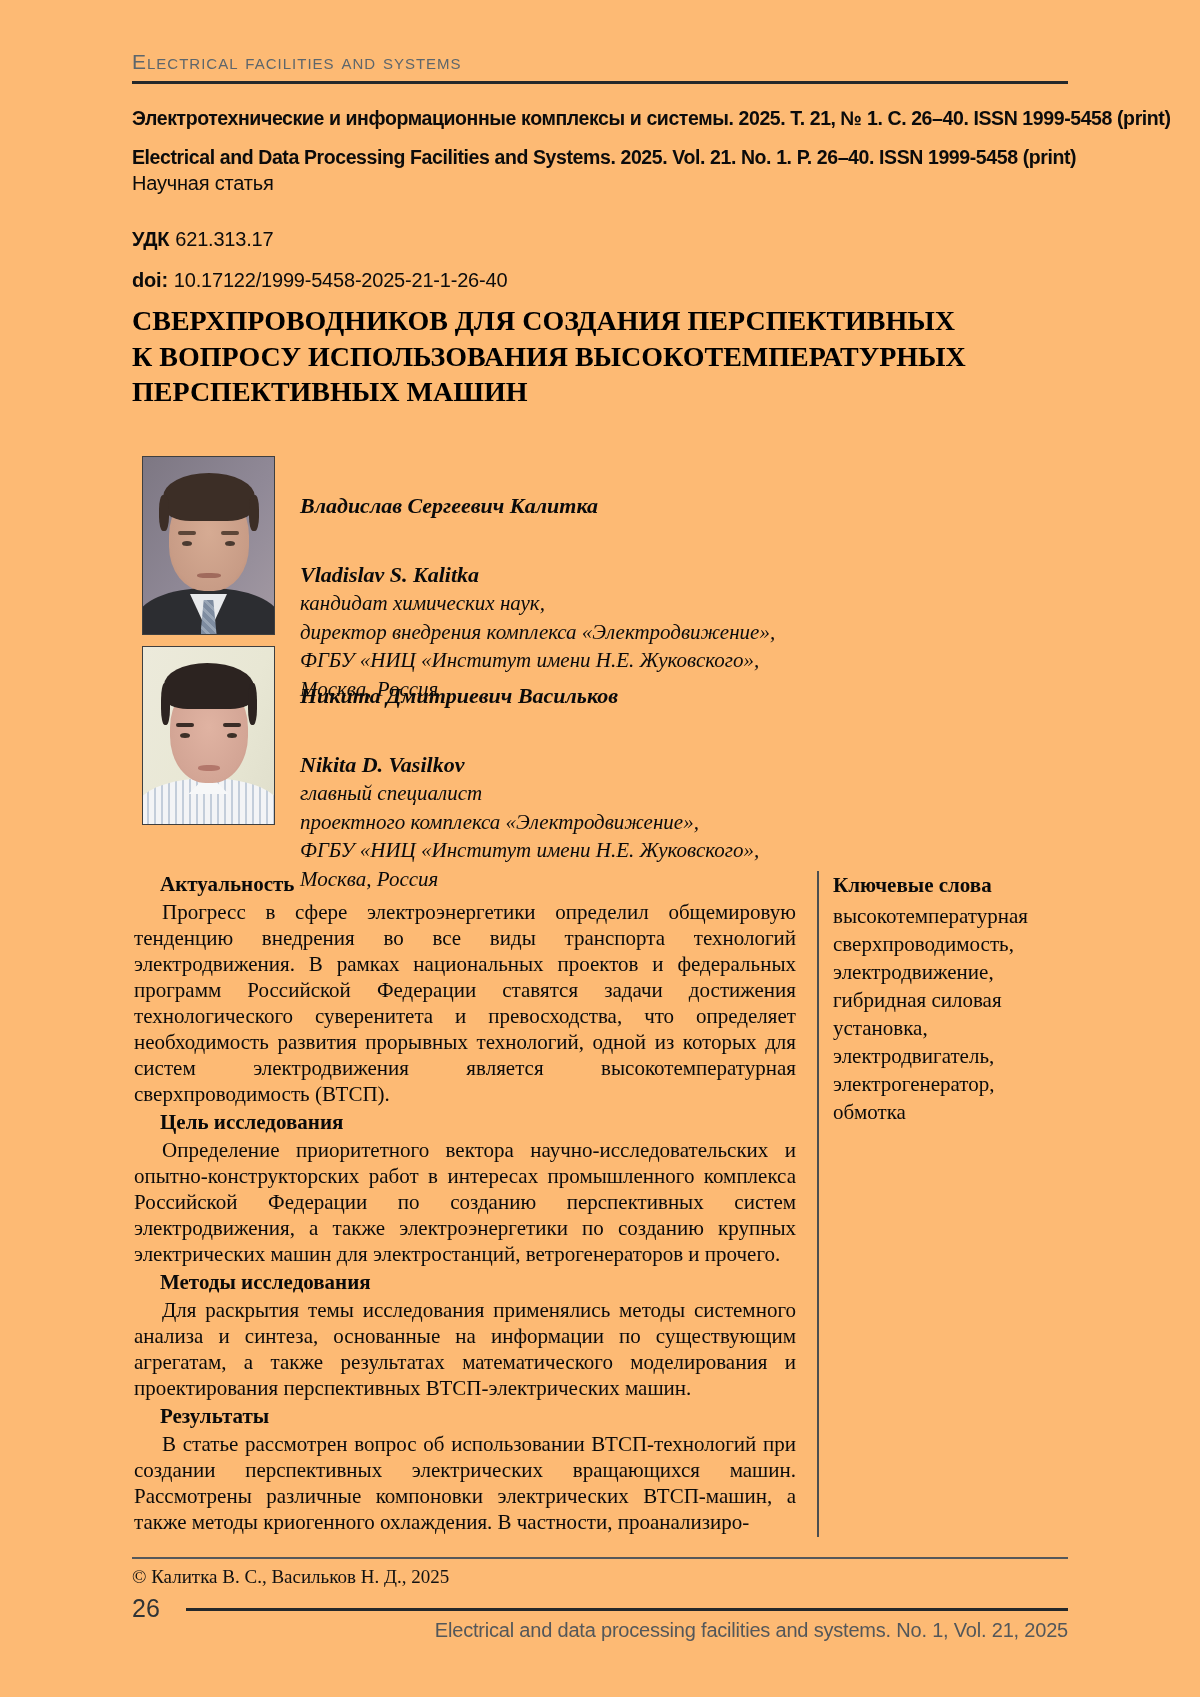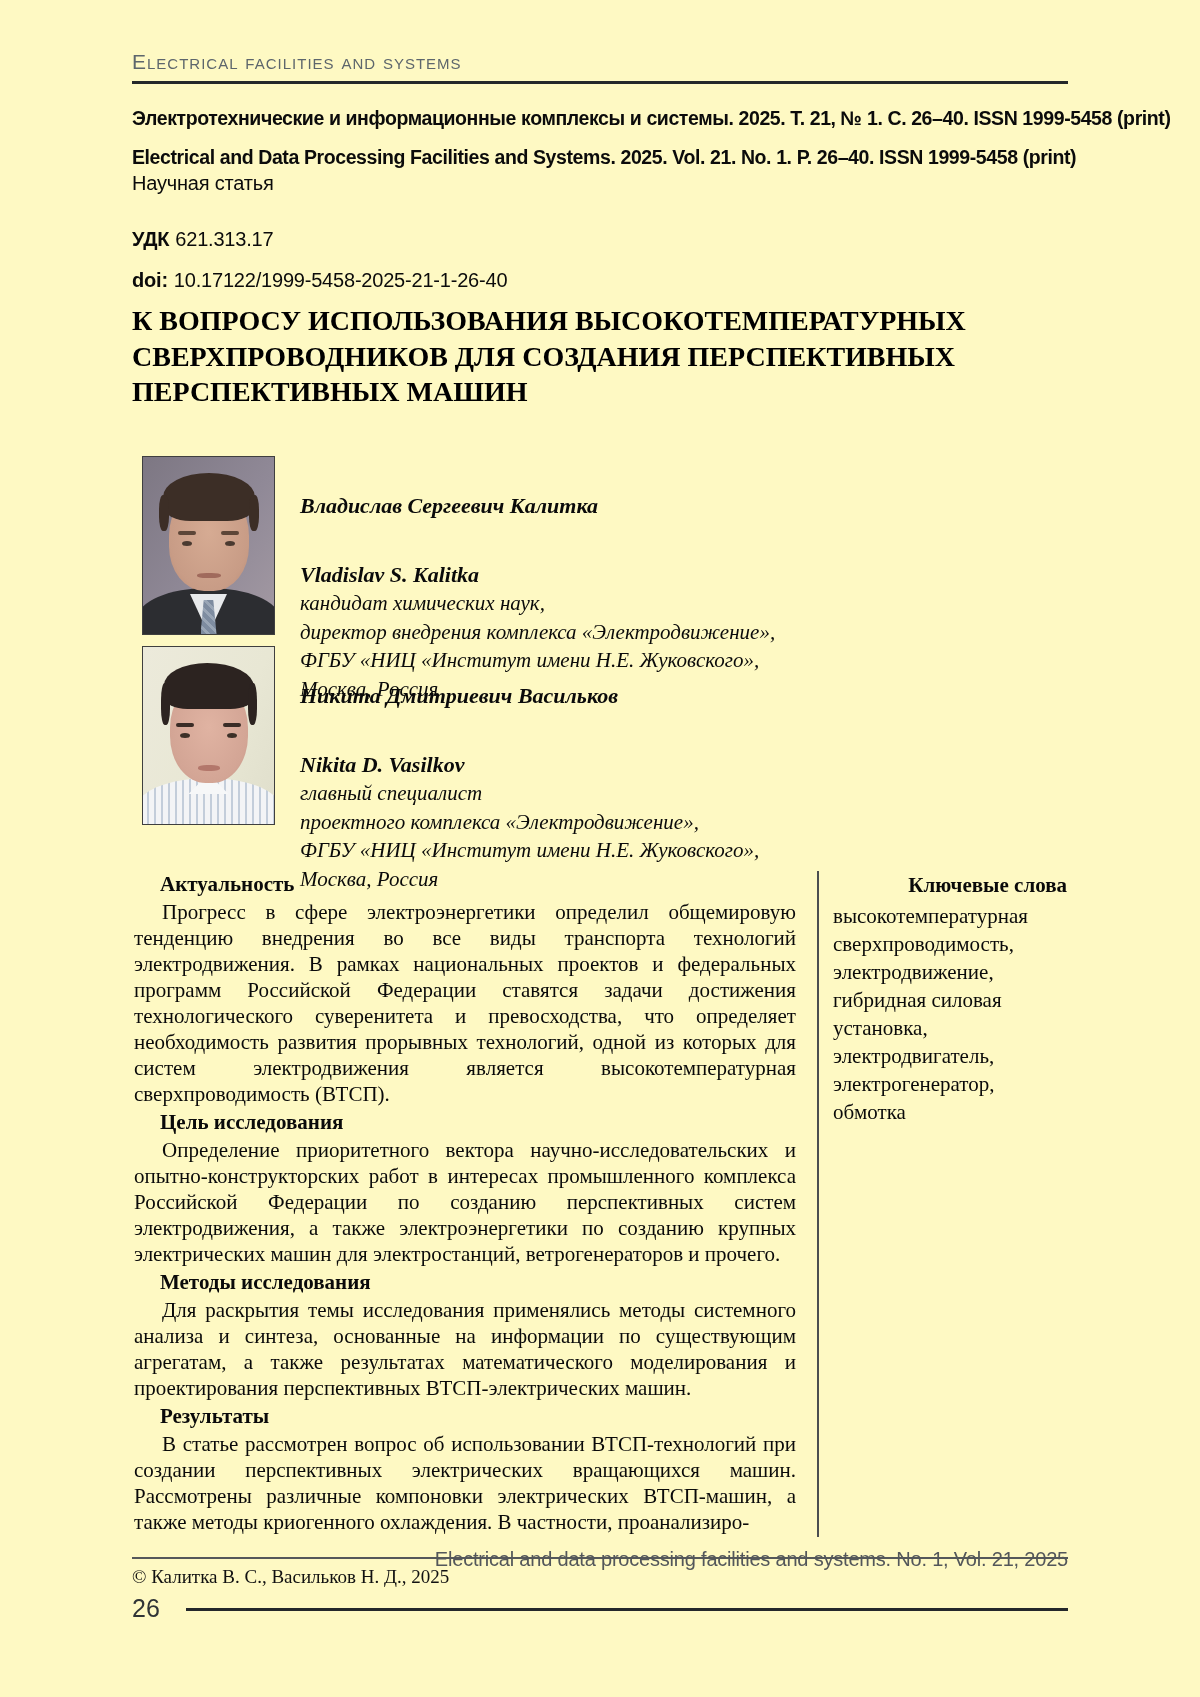--- a/index.html
+++ b/index.html
@@ -1,16 +1,16 @@
 <!DOCTYPE html>
 <html lang="ru"><head>
 <meta charset="utf-8">
 <style>
   html,body{margin:0;padding:0;background:#e9e9e9;}
-  .page{position:relative;width:1200px;height:1697px;background:#fef9c3;margin:0 auto;
+  .page{position:relative;width:1200px;height:1697px;background:#fdba74;margin:0 auto;
         font-family:"Liberation Serif",serif;color:#0a0a0a;overflow:hidden;}
 
   
   .running-head{position:absolute;left:132px;top:50px;width:936px;
     font-family:"Liberation Sans",sans-serif;font-variant:small-caps;
     font-size:21px;letter-spacing:1px;color:#5d666c;}
   .head-rule{position:absolute;left:132px;top:81px;width:936px;height:3px;background:#24282a;}
 
   
   .citation{position:absolute;left:132px;top:99px;width:960px;
@@ -88,29 +88,29 @@
     width:22px;height:6px;background:#b3776b;border-radius:40%;}
 
   
   .abstract{position:absolute;left:132px;top:871px;width:936px;display:flex;align-items:stretch;}
   .abs-left{width:666px;font-size:21px;line-height:26px;text-align:justify;
     hyphens:auto;-webkit-hyphens:auto;}
   .abs-heading{font-weight:bold;padding-left:28px;}
   .abs-para{margin:2px;text-indent:28px;}
   .col-divider{width:2px;background:#4b4e50;margin-left:19px;}
   .abs-right{margin-left:14px;width:234px;font-size:21px;line-height:28px;}
-  .kw-heading{font-weight:bold;margin-bottom:3px;text-align:right;}
+  .kw-heading{font-weight:bold;margin-bottom:3px;}
 
   
   .foot-rule-thin{position:absolute;left:132px;top:1557px;width:936px;height:2px;background:#55585a;}
   .copyright{position:absolute;left:132px;top:1566px;font-size:19px;color:#111;}
   .page-number{position:absolute;left:132px;top:1594px;
     font-family:"Liberation Sans",sans-serif;font-size:25px;color:#303436;}
   .foot-rule-bold{position:absolute;left:186px;top:1608px;width:882px;height:3px;background:#24282a;}
-  .footer-journal{position:absolute;left:132px;top:1548px;width:936px;text-align:right;
+  .footer-journal{position:absolute;left:132px;top:1619px;width:936px;text-align:right;
     font-family:"Liberation Sans",sans-serif;font-size:20px;letter-spacing:-0.2px;color:#53575a;}
 </style>
 </head>
 <body>
 
 <div class="page">
 
   <div class="running-head">Electrical facilities and systems</div>
   <div class="head-rule"></div>
 
@@ -121,22 +121,22 @@
 
   <div class="meta-line" style="top:172px">Научная статья</div>
   <div class="meta-line" style="top:228px">
     <span class="meta-label">УДК</span><span>621.313.17</span>
   </div>
   <div class="meta-line" style="top:269px">
     <span class="meta-label">doi:</span><span>10.17122/1999-5458-2025-21-1-26-40</span>
   </div>
 
   <div class="article-title">
+    <div>СВЕРХПРОВОДНИКОВ ДЛЯ СОЗДАНИЯ ПЕРСПЕКТИВНЫХ</div>
     <div>К ВОПРОСУ ИСПОЛЬЗОВАНИЯ ВЫСОКОТЕМПЕРАТУРНЫХ</div>
-    <div>СВЕРХПРОВОДНИКОВ ДЛЯ СОЗДАНИЯ ПЕРСПЕКТИВНЫХ</div>
     <div>ПЕРСПЕКТИВНЫХ МАШИН</div>
   </div>
 
   <div class="author-card" style="top:456px">
     <div class="photo">
       <div class="p1-bg"></div>
       <div class="p1-neck"></div>
       <div class="p1-shoulders"></div>
       <div class="p1-shirt"></div>
       <div class="p1-tie"></div>

